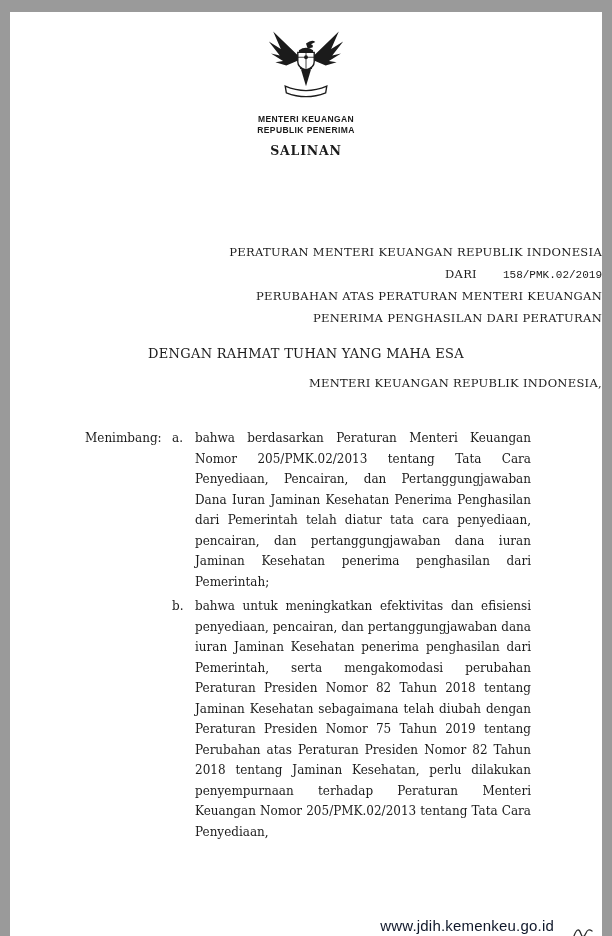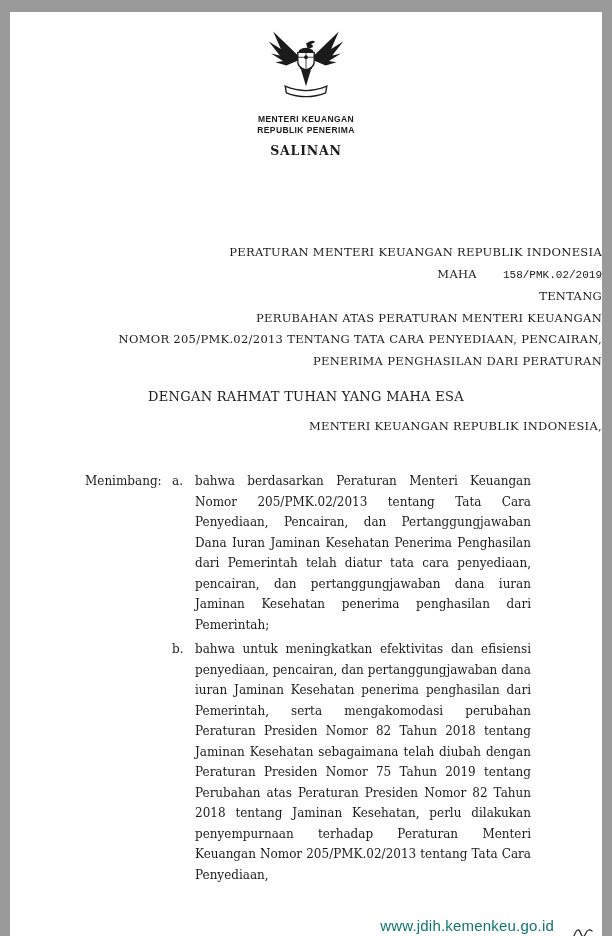--- a/index.html
+++ b/index.html
@@ -100,25 +100,23 @@
     <div class="ministry">
       <div>MENTERI KEUANGAN</div>
       <div>REPUBLIK PENERIMA</div>
     </div>
     <div class="salinan">SALINAN</div>
   </div>
 
   <div class="title-block">
     <div>PERATURAN MENTERI KEUANGAN REPUBLIK INDONESIA</div>
     <div>
-      <span>MAHA</span><span class="nomor-value">158/PMK.02/2019</span>
+      <span>DARI</span><span class="nomor-value">158/PMK.02/2019</span>
     </div>
-    <div>TENTANG</div>
     <div>PERUBAHAN ATAS PERATURAN MENTERI KEUANGAN</div>
-    <div>NOMOR 205/PMK.02/2013 TENTANG TATA CARA PENYEDIAAN, PENCAIRAN,</div>
     <div>PENERIMA PENGHASILAN DARI PERATURAN</div>
   </div>
 
   <div class="invocation">DENGAN RAHMAT TUHAN YANG MAHA ESA</div>
   <div class="issuer">MENTERI KEUANGAN REPUBLIK INDONESIA,</div>
 
   <div class="preamble">
     <div class="preamble-row">
       <div class="consider-label">
         <span>Menimbang</span>
@@ -130,21 +128,21 @@
           <div class="item-text">bahwa berdasarkan Peraturan Menteri Keuangan Nomor 205/PMK.02/2013 tentang Tata Cara Penyediaan, Pencairan, dan Pertanggungjawaban Dana Iuran Jaminan Kesehatan Penerima Penghasilan dari Pemerintah telah diatur tata cara penyediaan, pencairan, dan pertanggungjawaban dana iuran Jaminan Kesehatan penerima penghasilan dari Pemerintah;</div>
         </div>
         <div class="item">
           <div class="item-letter">b.</div>
           <div class="item-text">bahwa untuk meningkatkan efektivitas dan efisiensi penyediaan, pencairan, dan pertanggungjawaban dana iuran Jaminan Kesehatan penerima penghasilan dari Pemerintah, serta mengakomodasi perubahan Peraturan Presiden Nomor 82 Tahun 2018 tentang Jaminan Kesehatan sebagaimana telah diubah dengan Peraturan Presiden Nomor 75 Tahun 2019 tentang Perubahan atas Peraturan Presiden Nomor 82 Tahun 2018 tentang Jaminan Kesehatan, perlu dilakukan penyempurnaan terhadap Peraturan Menteri Keuangan Nomor 205/PMK.02/2013 tentang Tata Cara Penyediaan,</div>
         </div>
       </div>
     </div>
   </div>
 
-  <div class="watermark" style="color: #0f766e;">www.jdih.kemenkeu.go.id</div>
+  <div class="watermark" style="color: #0f172a;">www.jdih.kemenkeu.go.id</div>
 
   <span class="paraf">
     <svg viewBox="0 0 22 16" width="22" height="16" aria-hidden="true">
       <path d="M2 12 q4 -11 7 -2 q2 6 5 -1 q2 -5 6 -2" fill="none" stroke="#2a2a2a" stroke-width="1.3" stroke-linecap="round"></path>
     </svg>
   </span>
 
 </div>
 
 </body></html>

